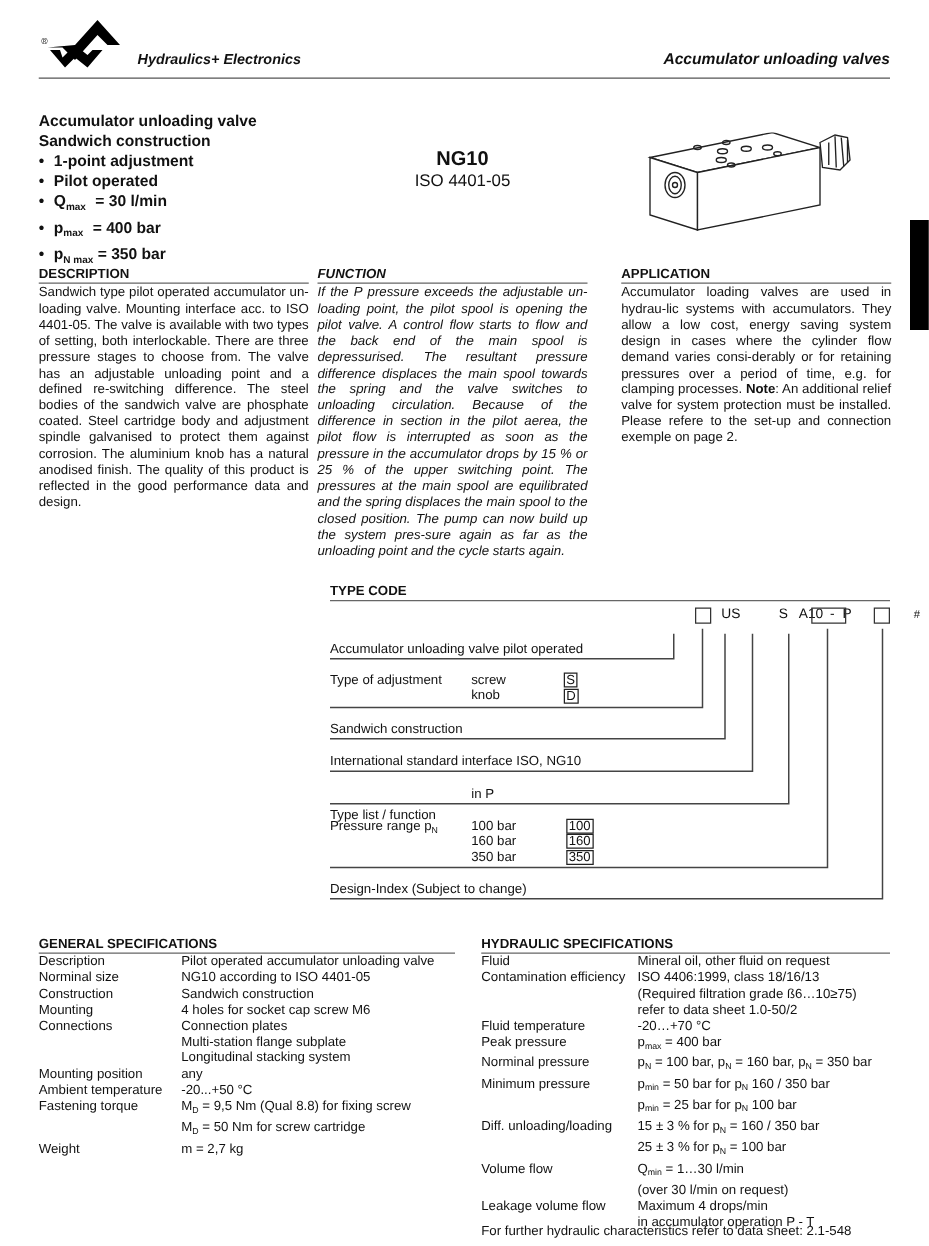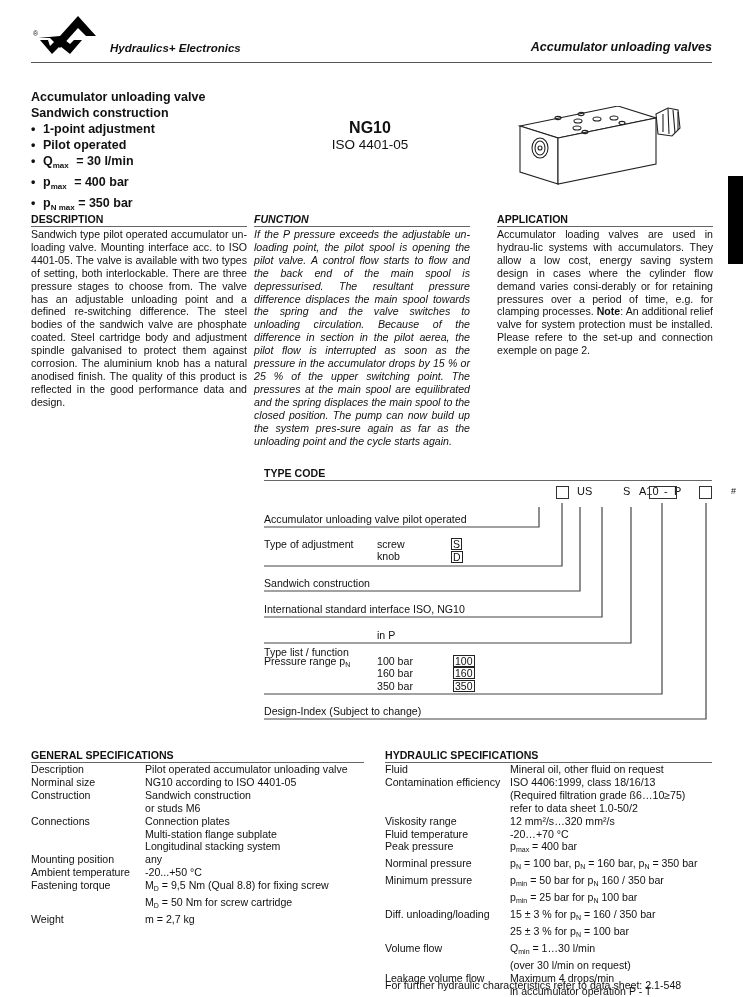--- a/index.html
+++ b/index.html
@@ -175,22 +175,22 @@
         </tr>
         <tr>
           <td class="k">Norminal size</td>
           <td>NG10 according to ISO 4401-05</td>
         </tr>
         <tr>
           <td class="k">Construction</td>
           <td>Sandwich construction</td>
         </tr>
         <tr>
-          <td class="k"></td>
-          <td>or studs M6</td>
+          <td class="k">Mounting</td>
+          <td>4 holes for socket cap screw M6</td>
         </tr>
         <tr>
           <td class="k">Connections</td>
           <td>Connection plates</td>
         </tr>
         <tr>
           <td class="k"></td>
           <td>Multi-station flange subplate</td>
         </tr>
         <tr>
@@ -235,24 +235,20 @@
         </tr>
         <tr>
           <td class="k"></td>
           <td>(Required filtration grade ß6…10≥75)</td>
         </tr>
         <tr>
           <td class="k"></td>
           <td>refer to data sheet 1.0-50/2</td>
         </tr>
         <tr>
-          <td class="k">Viskosity range</td>
-          <td>12 mm²/s…320 mm²/s</td>
-        </tr>
-        <tr>
           <td class="k">Fluid temperature</td>
           <td>-20…+70 °C</td>
         </tr>
         <tr>
           <td class="k">Peak pressure</td>
           <td>p<sub class="s">max</sub> = 400 bar</td>
         </tr>
         <tr>
           <td class="k">Norminal pressure</td>
           <td>p<sub class="s">N</sub> = 100 bar, p<sub class="s">N</sub> = 160 bar, p<sub class="s">N</sub> = 350 bar</td>

